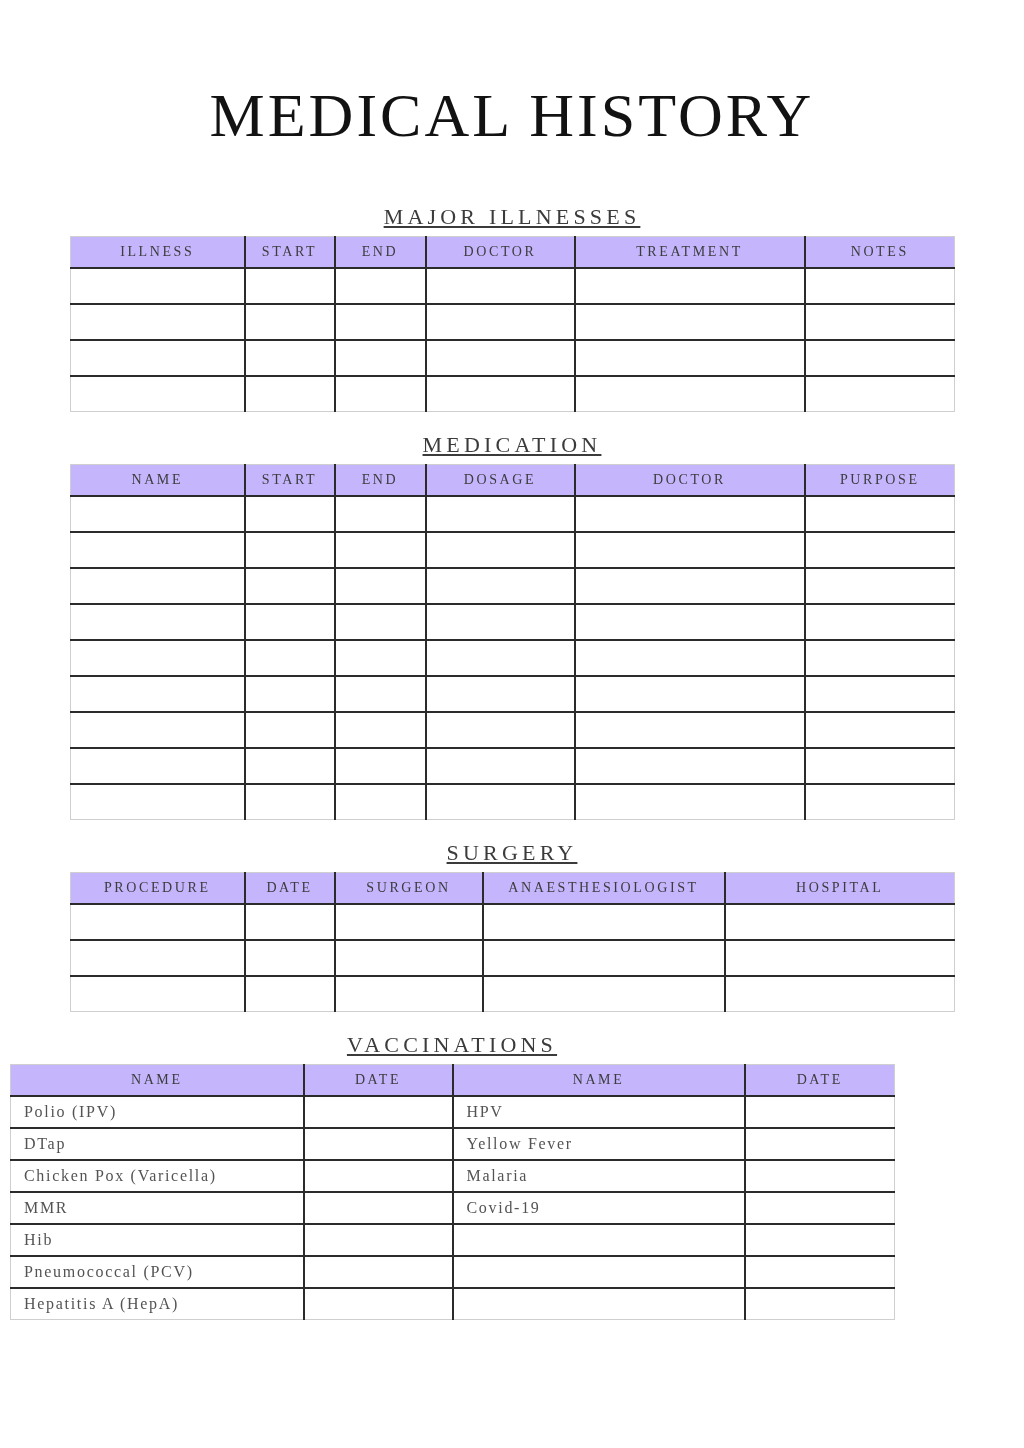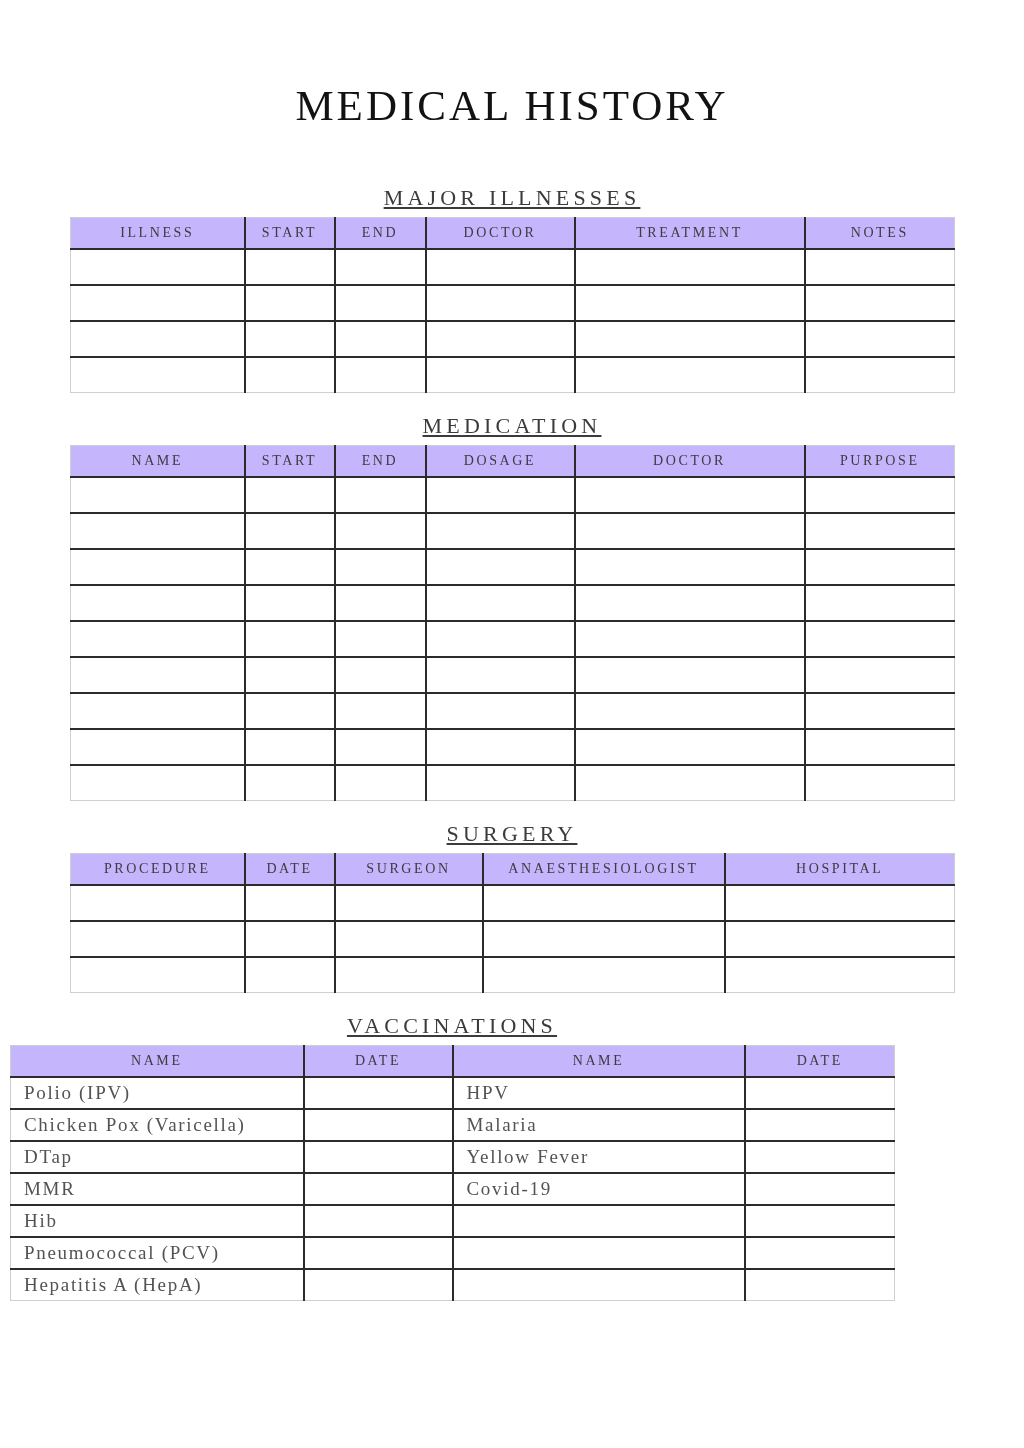--- a/index.html
+++ b/index.html
@@ -19,21 +19,21 @@
     position: relative;
     width: 1024px;
     height: 1448px;
     box-sizing: border-box;
   }
 
   
   .page-title {
     text-align: center;
     font-family: "Liberation Serif", "DejaVu Serif", serif;
-    font-size: 43px;
+    font-size: 62px;
     line-height: 1;
     font-weight: 400;
     letter-spacing: 3px;
     color: #121212;
     margin: 0;
     padding-top: 84px;
   }
 
   
   .section {
@@ -98,21 +98,21 @@
 
   
   .t-illness tbody td    { height: 34px; }
   .t-medication tbody td { height: 34px; }
   .t-surgery tbody td    { height: 34px; }
   .t-vaccin tbody td     { height: 30px; }
 
   
   .vax-name {
     font-family: "Liberation Serif", "DejaVu Serif", serif;
-    font-size: 19px;
+    font-size: 16px;
     letter-spacing: 1.7px;
     color: #535353;
     text-align: left;
     padding-left: 13px !important;
     white-space: nowrap;
     overflow: hidden;
   }
   .vax-date { }
 </style>
 </head>
@@ -341,29 +341,29 @@
         </tr>
       </thead>
       <tbody>
         <tr>
           <td class="vax-name">Polio (IPV)</td>
           <td class="vax-date"></td>
           <td class="vax-name">HPV</td>
           <td class="vax-date"></td>
         </tr>
         <tr>
+          <td class="vax-name">DTap</td>
+          <td class="vax-date"></td>
+          <td class="vax-name">Yellow Fever</td>
+          <td class="vax-date"></td>
+        </tr>
+        <tr>
           <td class="vax-name">Chicken Pox (Varicella)</td>
           <td class="vax-date"></td>
           <td class="vax-name">Malaria</td>
-          <td class="vax-date"></td>
-        </tr>
-        <tr>
-          <td class="vax-name">DTap</td>
-          <td class="vax-date"></td>
-          <td class="vax-name">Yellow Fever</td>
           <td class="vax-date"></td>
         </tr>
         <tr>
           <td class="vax-name">MMR</td>
           <td class="vax-date"></td>
           <td class="vax-name">Covid-19</td>
           <td class="vax-date"></td>
         </tr>
         <tr>
           <td class="vax-name">Hib</td>

